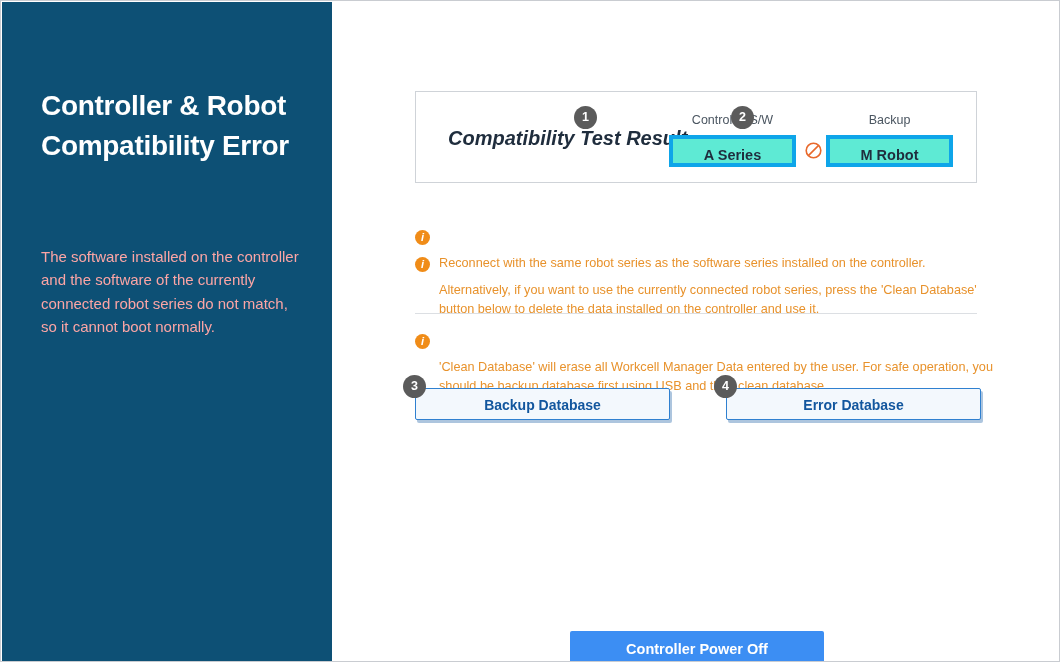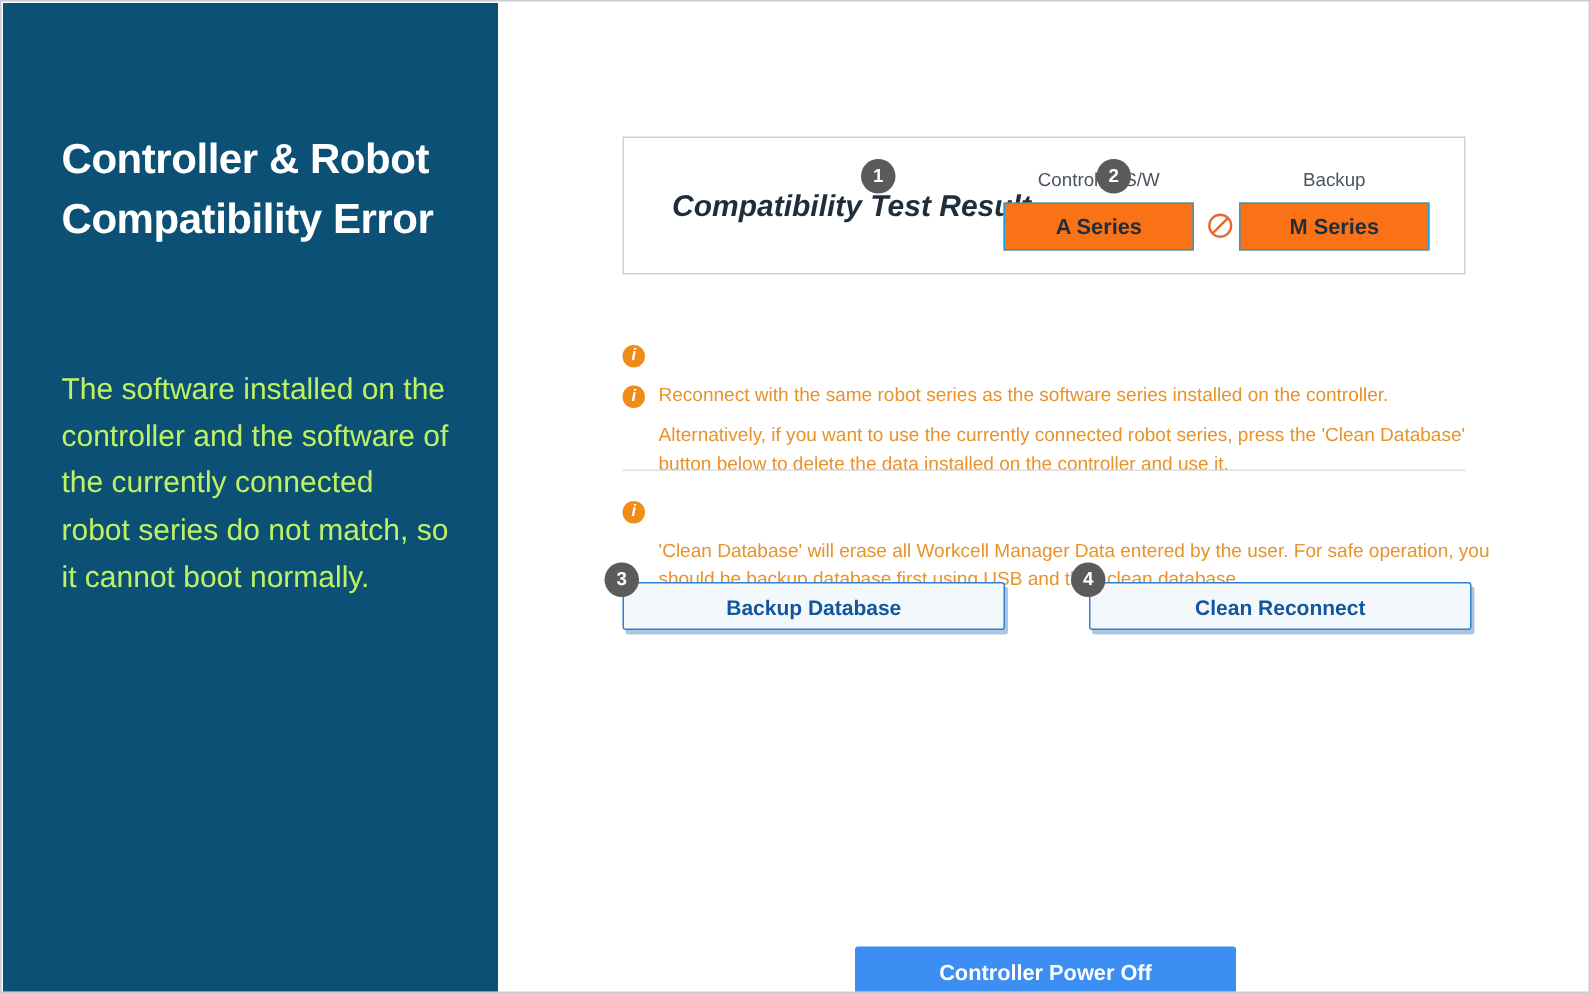--- a/index.html
+++ b/index.html
@@ -39,23 +39,23 @@
     font-size: 28px;
     font-weight: bold;
     line-height: 1.42;
     letter-spacing: -0.3px;
   }
   .left-body {
     position: absolute;
     left: 39px;
     top: 243px;
     width: 258px;
-    font-size: 20px;
+    font-size: 15px;
     line-height: 1.56;
-    color: #bef264;
+    color: #fca5a5;
   }
   
   .content {
     position: absolute;
     left: 331px;
     top: 1px;
     width: 728px;
     height: 660px;
   }
   
@@ -87,22 +87,22 @@
   .field-caption {
     font-size: 12.5px;
     color: #4a5560;
     text-align: center;
     margin-bottom: 6px;
     height: 16px;
   }
   .field-value {
     height: 32px;
     line-height: 32px;
-    border: 1px solid #0ea5e9;
-    background: #f97316;
+    border: 4px solid #0ea5e9;
+    background: #5eead4;
     text-align: center;
     font-size: 14.5px;
     font-weight: bold;
     color: #1f2d3d;
     box-sizing: border-box;
   }
   
   .badge {
     position: absolute;
     width: 23px;
@@ -227,21 +227,21 @@
 
       <div class="forbid-icon">
         <svg width="17" height="17" viewBox="0 0 17 17">
           <circle cx="8.5" cy="8.5" r="7.3" fill="none" stroke="#e8692c" stroke-width="1.6"></circle>
           <line x1="3.6" y1="13.4" x2="13.4" y2="3.6" stroke="#e8692c" stroke-width="1.6"></line>
         </svg>
       </div>
 
       <div class="field-group robot">
         <div class="field-caption">Backup</div>
-        <div class="field-value">M Series</div>
+        <div class="field-value">M Robot</div>
       </div>
     </div>
 
     <div class="badge badge-1">1</div>
     <div class="badge badge-2">2</div>
     <div class="badge badge-3">3</div>
     <div class="badge badge-4">4</div>
 
     <div class="info-row row-a">
       <div class="info-icon">i</div>
@@ -254,17 +254,17 @@
     </div>
 
     <div class="divider"></div>
 
     <div class="info-row row-c">
       <div class="info-icon">i</div>
       <div class="info-text">'Clean Database' will erase all Workcell Manager Data entered by the user. For safe operation, you should be backup database first using USB and then clean database.</div>
     </div>
 
     <div class="action-btn btn-backup">Backup Database</div>
-    <div class="action-btn btn-clean">Clean Reconnect</div>
+    <div class="action-btn btn-clean">Error Database</div>
 
     <button class="power-btn">Controller Power Off</button>
   </div>
 </div>
 
 </body></html>

